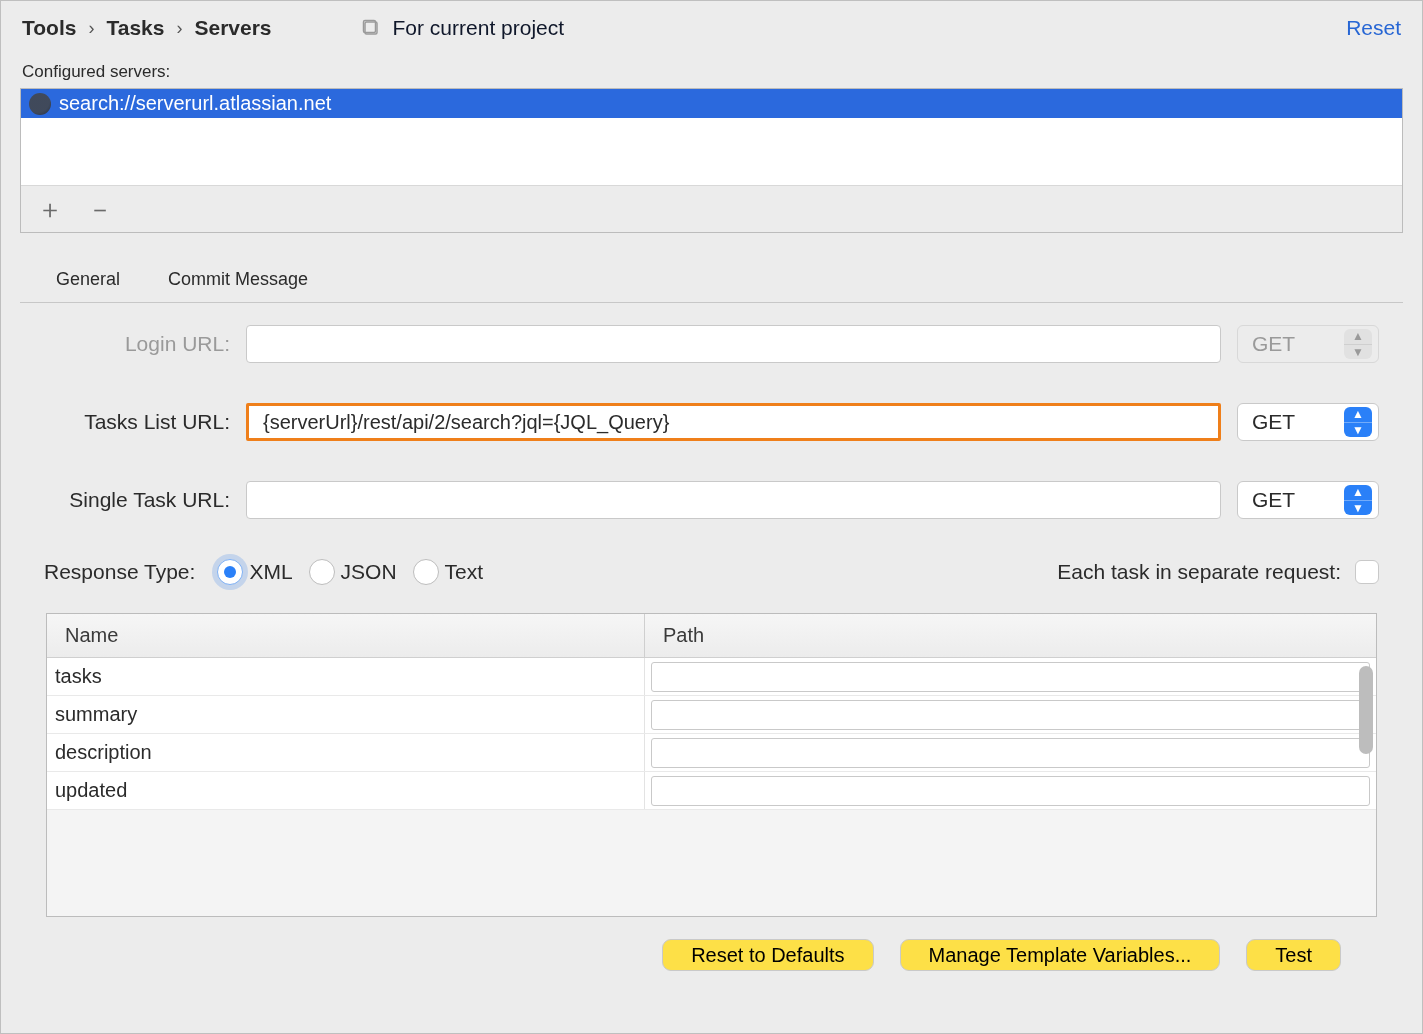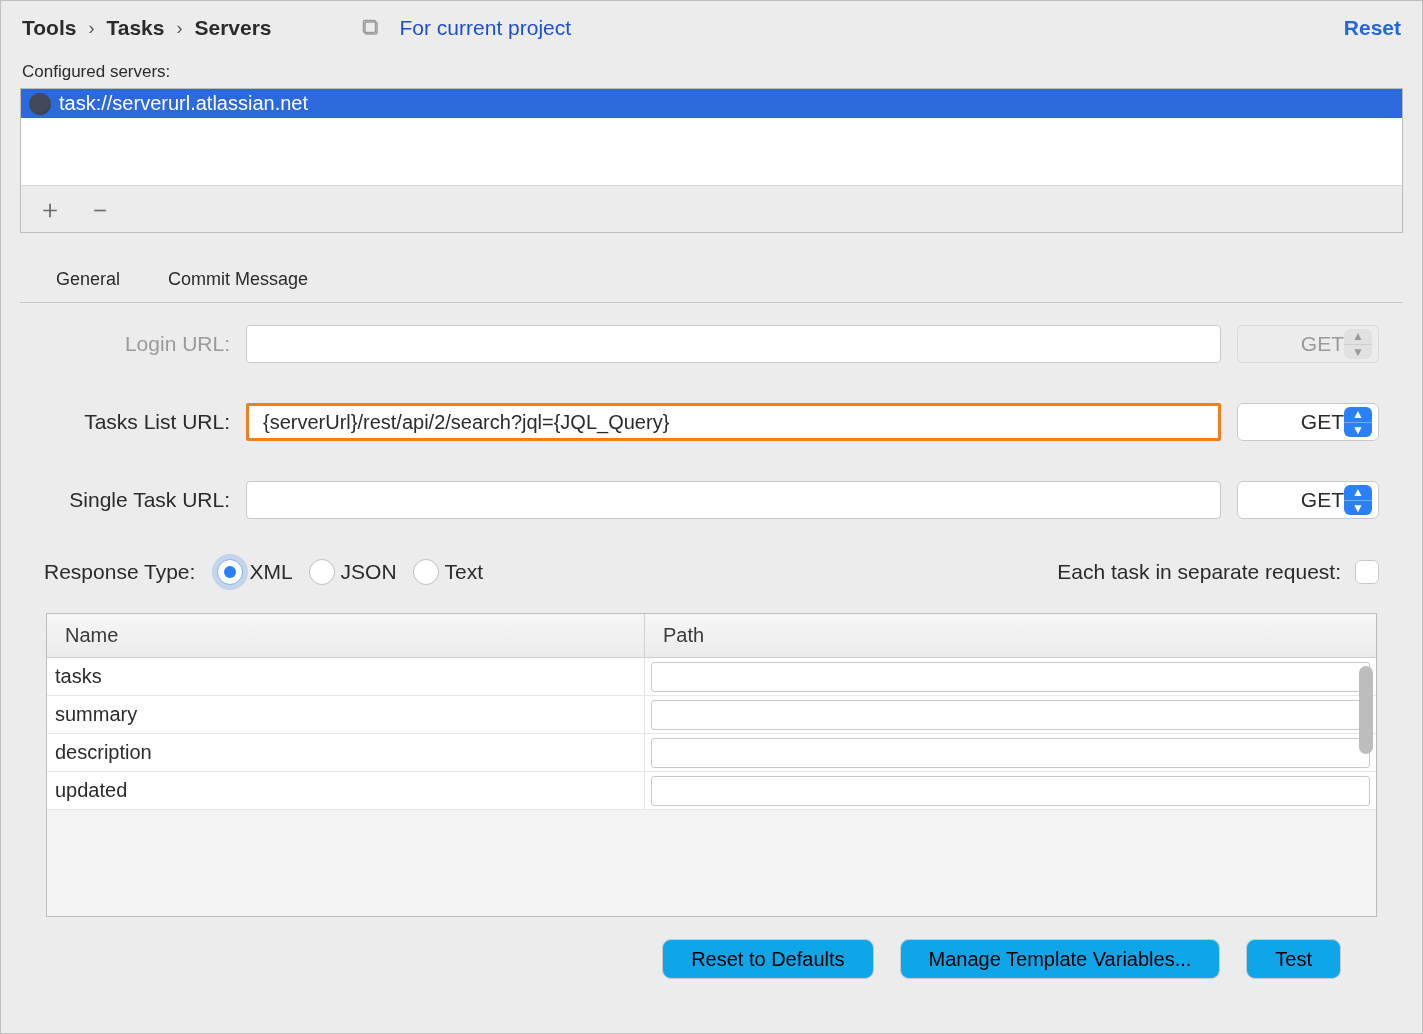--- a/index.html
+++ b/index.html
@@ -29,30 +29,30 @@
     align-items: center;
     gap: 12px;
     font-size: 21px;
     font-weight: 700;
   }
   .chevron { color: #555; font-weight: 400; font-size:18px; }
   .scope {
     margin-left: 90px;
     display: flex;
     align-items: center;
-    gap: 20px;
-    color: #1d4ed8;
+    gap: 13px;
+    color: #0f172a;
     font-size: 21px;
   }
   .scope svg { width: 18px; height: 18px; }
   .reset-link {
     margin-left: auto;
     color: #2766d4;
     font-size: 21px;
-    font-weight: 700;
+    font-weight: 400;
     cursor: pointer;
   }
   .section-label {
     padding: 10px 16px 6px 16px;
     font-size: 17px;
   }
   .server-list-box {
     margin: 0 14px;
     border: 1px solid #bcbcbc;
     background: #fff;
@@ -136,21 +136,21 @@
   }
   .text-input.highlight {
     border: 3px solid #ef7f1a;
     border-radius: 2px;
   }
   .method-select {
     width: 142px;
     height: 38px;
     display: flex;
     align-items: center;
-    justify-content: flex-end;
+    justify-content: space-between;
     padding: 0 6px 0 14px;
     font-size: 21px;
     border-radius: 6px;
     background: #fff;
     border: 1px solid #c9c9c9;
   }
   .method-select.disabled {
     background: #ececec;
     color: #9a9a9a;
     border-color: #d8d8d8;
@@ -264,24 +264,24 @@
     background: #bdbdbd;
     border-radius: 7px;
   }
   .footer {
     display: flex;
     gap: 26px;
     justify-content: flex-end;
     padding: 22px 38px 0 38px;
   }
   .btn {
-    height: 40px;
+    height: 32px;
     padding: 0 28px;
     border-radius: 9px;
-    background: #0ea5e9;
+    background: #fde047;
     border: 1px solid #c9c9c9;
     font-size: 20px;
     cursor: pointer;
   }
 </style>
 </head>
 <body>
 
 <div class="window">
 
@@ -302,21 +302,21 @@
     </div>
     <span class="reset-link">Reset</span>
   </div>
 
   <div class="section-label">Configured servers:</div>
 
   <div class="server-list-box">
     <div class="server-list-area">
       <div class="server-row">
         <span class="globe"></span>
-        <span>task://serverurl.atlassian.net</span>
+        <span>search://serverurl.atlassian.net</span>
       </div>
     </div>
     <div class="list-toolbar">
       <span class="tb-icon">＋</span>
       <span class="tb-icon">－</span>
     </div>
   </div>
 
   <div class="tabs">
     <div class="tab">General</div>

